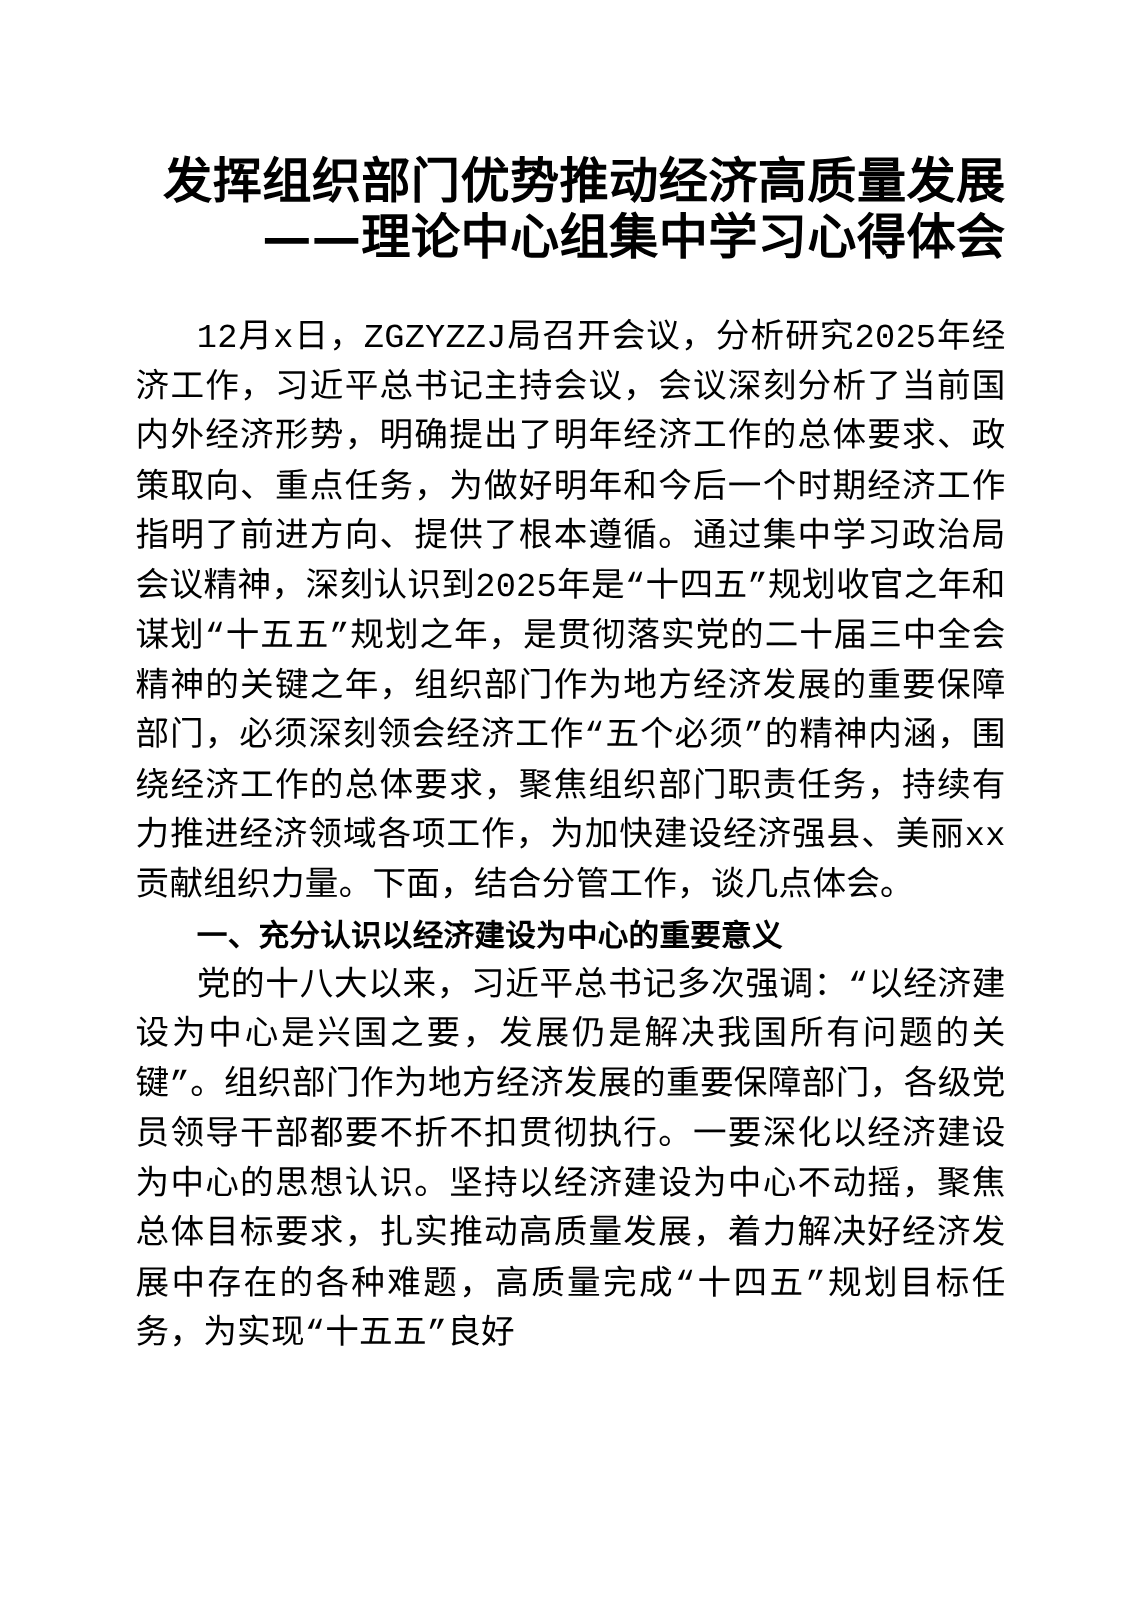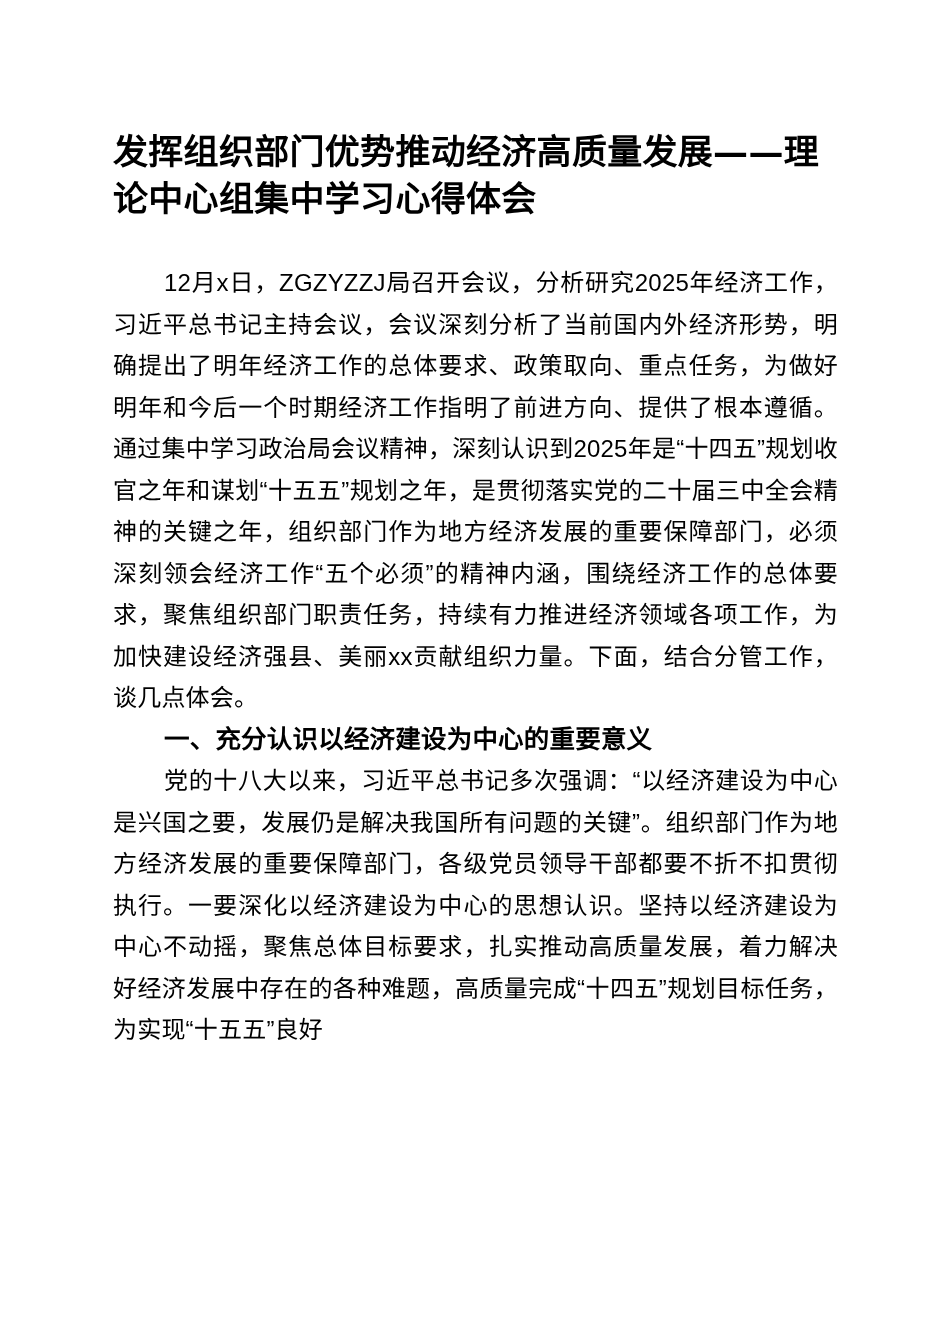--- a/index.html
+++ b/index.html
@@ -23,35 +23,35 @@
     position: absolute;
     left: 113px;
     top: 0;
     width: 725px;
   }
 
   
   .doc-title {
     font-family: "DejaVu Serif", "Liberation Serif", serif;
     font-weight: 700;
-    font-size: 35px;
+    font-size: 41px;
     line-height: 47px;
-    text-align: left;
+    text-align: right;
     color: #000000;
     margin: 0;
     padding-top: 128px;
     letter-spacing: 0.3px;
     white-space: normal;
     word-break: break-all;
   }
 
   
   .para {
-    font-family: Liberation Sans, sans-serif;
-    font-size: 24px;
+    font-family: Liberation Mono, monospace;
+    font-size: 28px;
     line-height: 41.5px;
     color: #000000;
     margin: 0;
     text-align: justify;
     text-align-last: left;
     text-indent: 51px;
     word-break: break-all;
     letter-spacing: 0.2px;
   }
 

